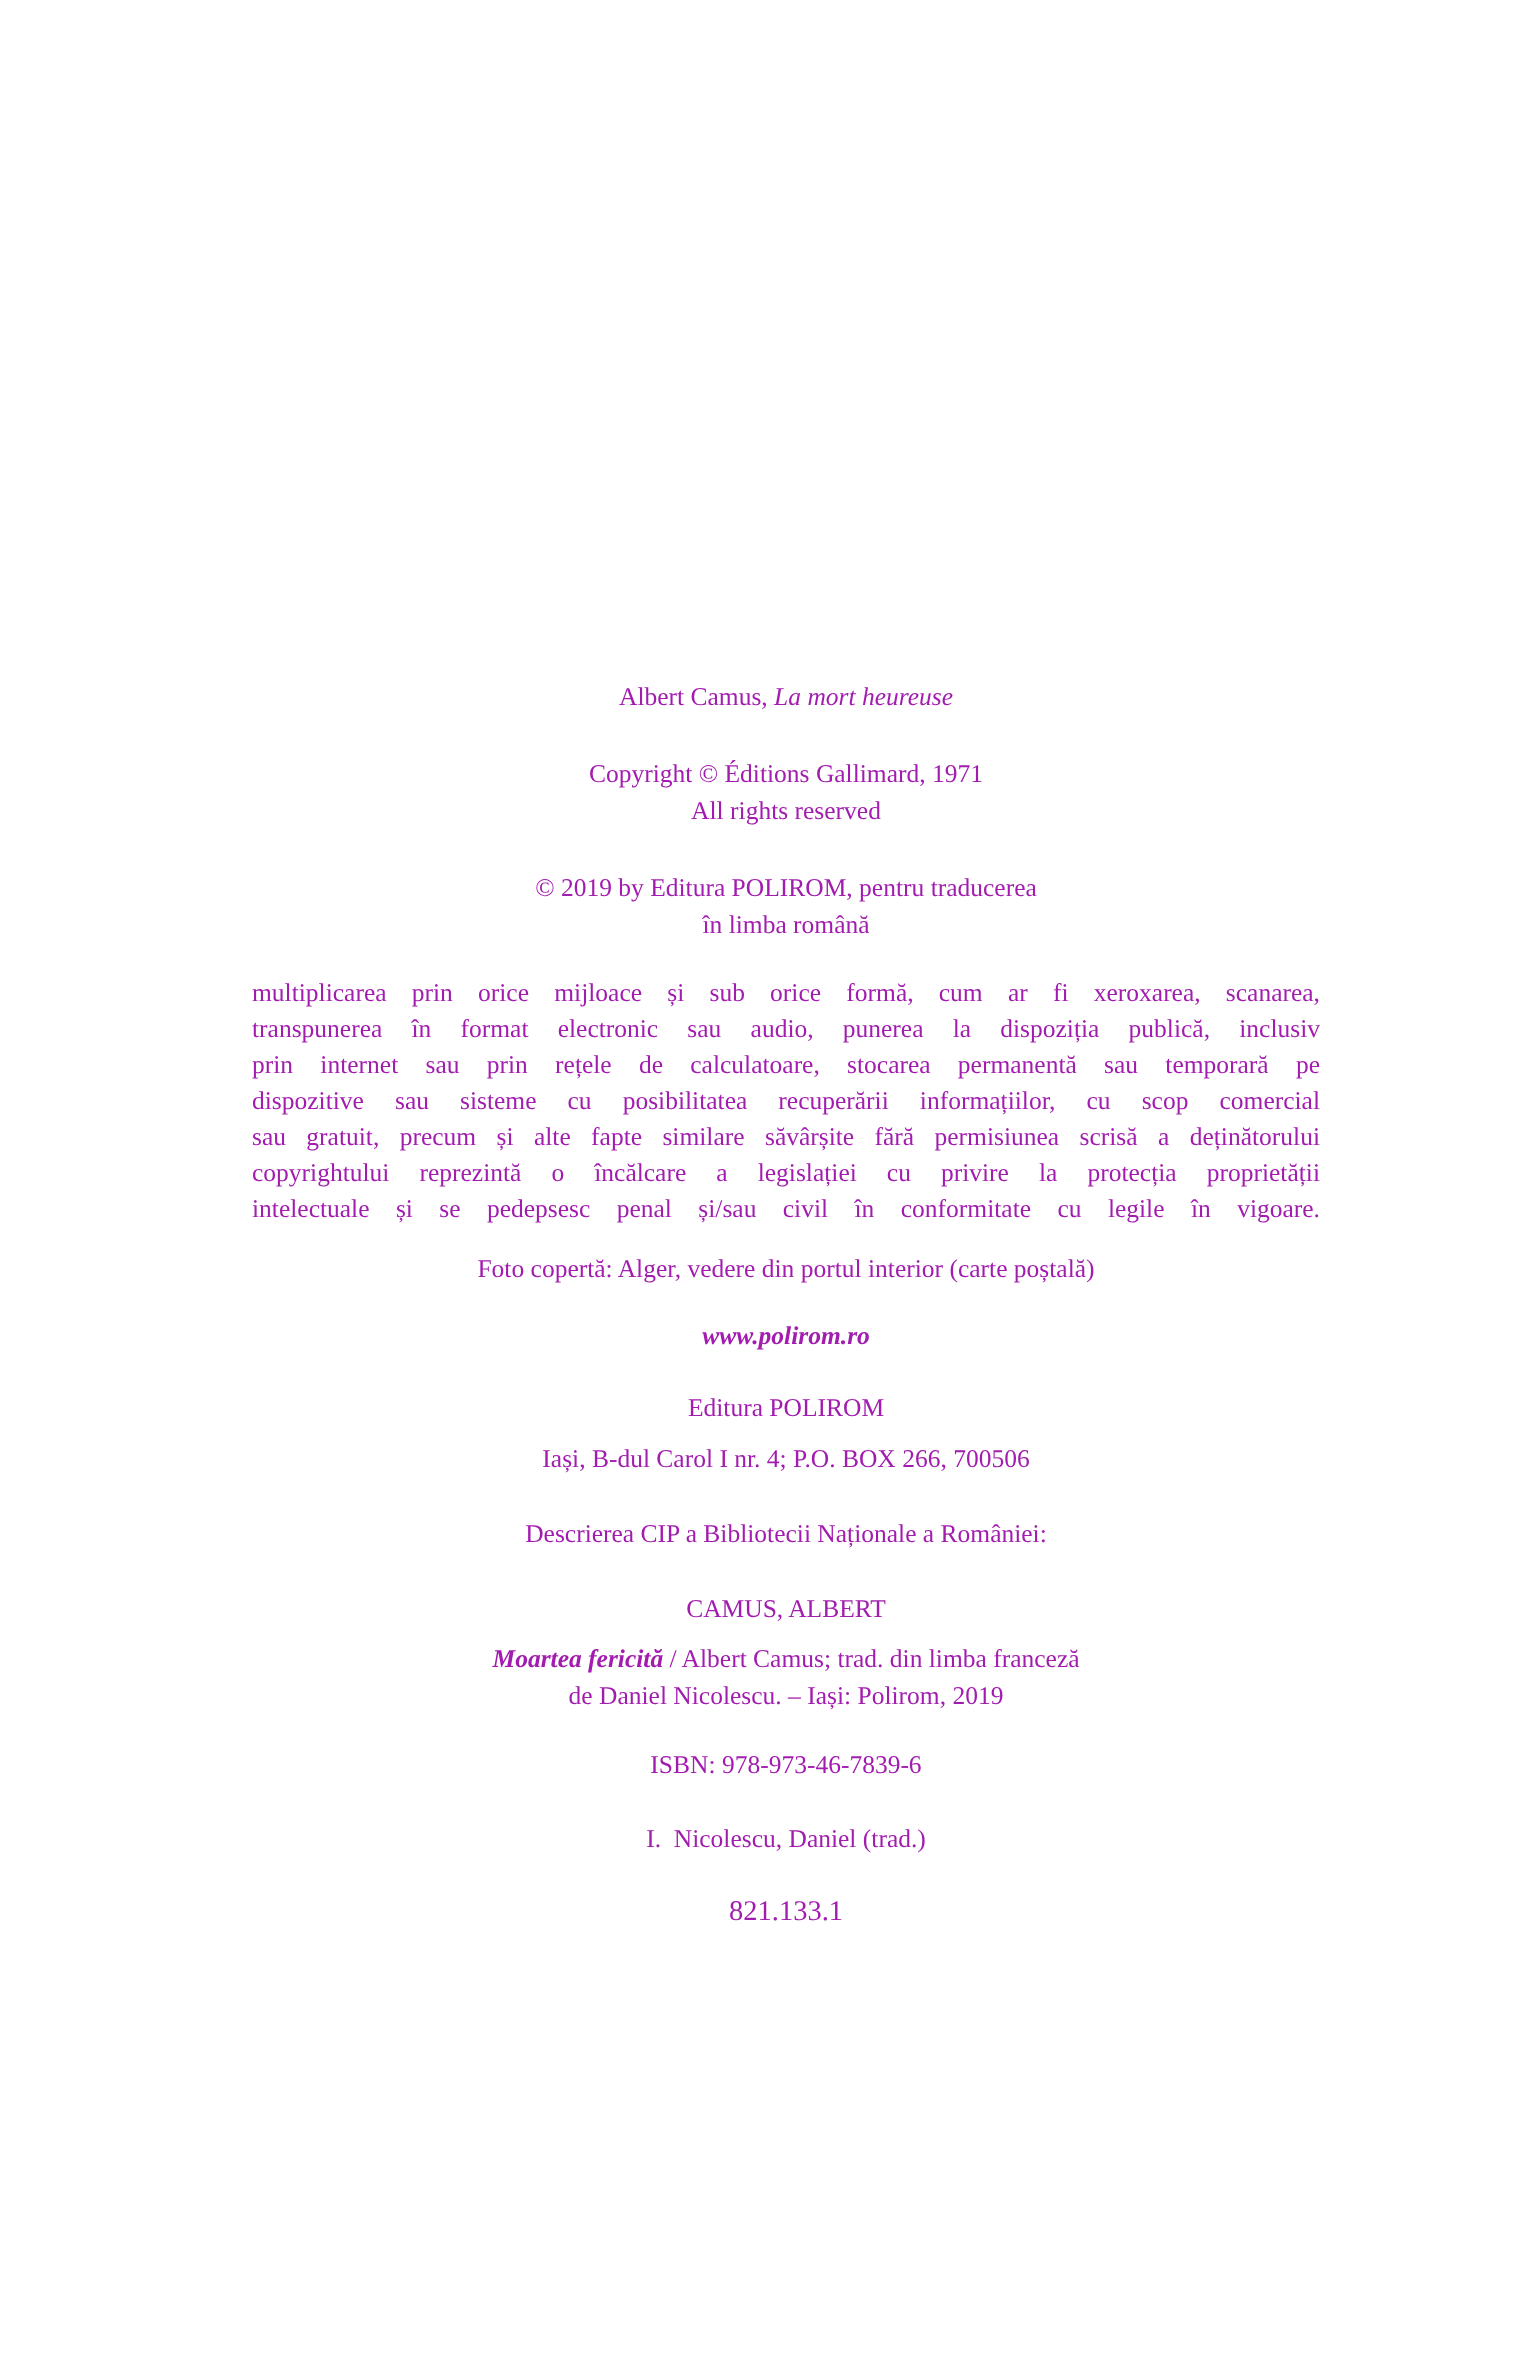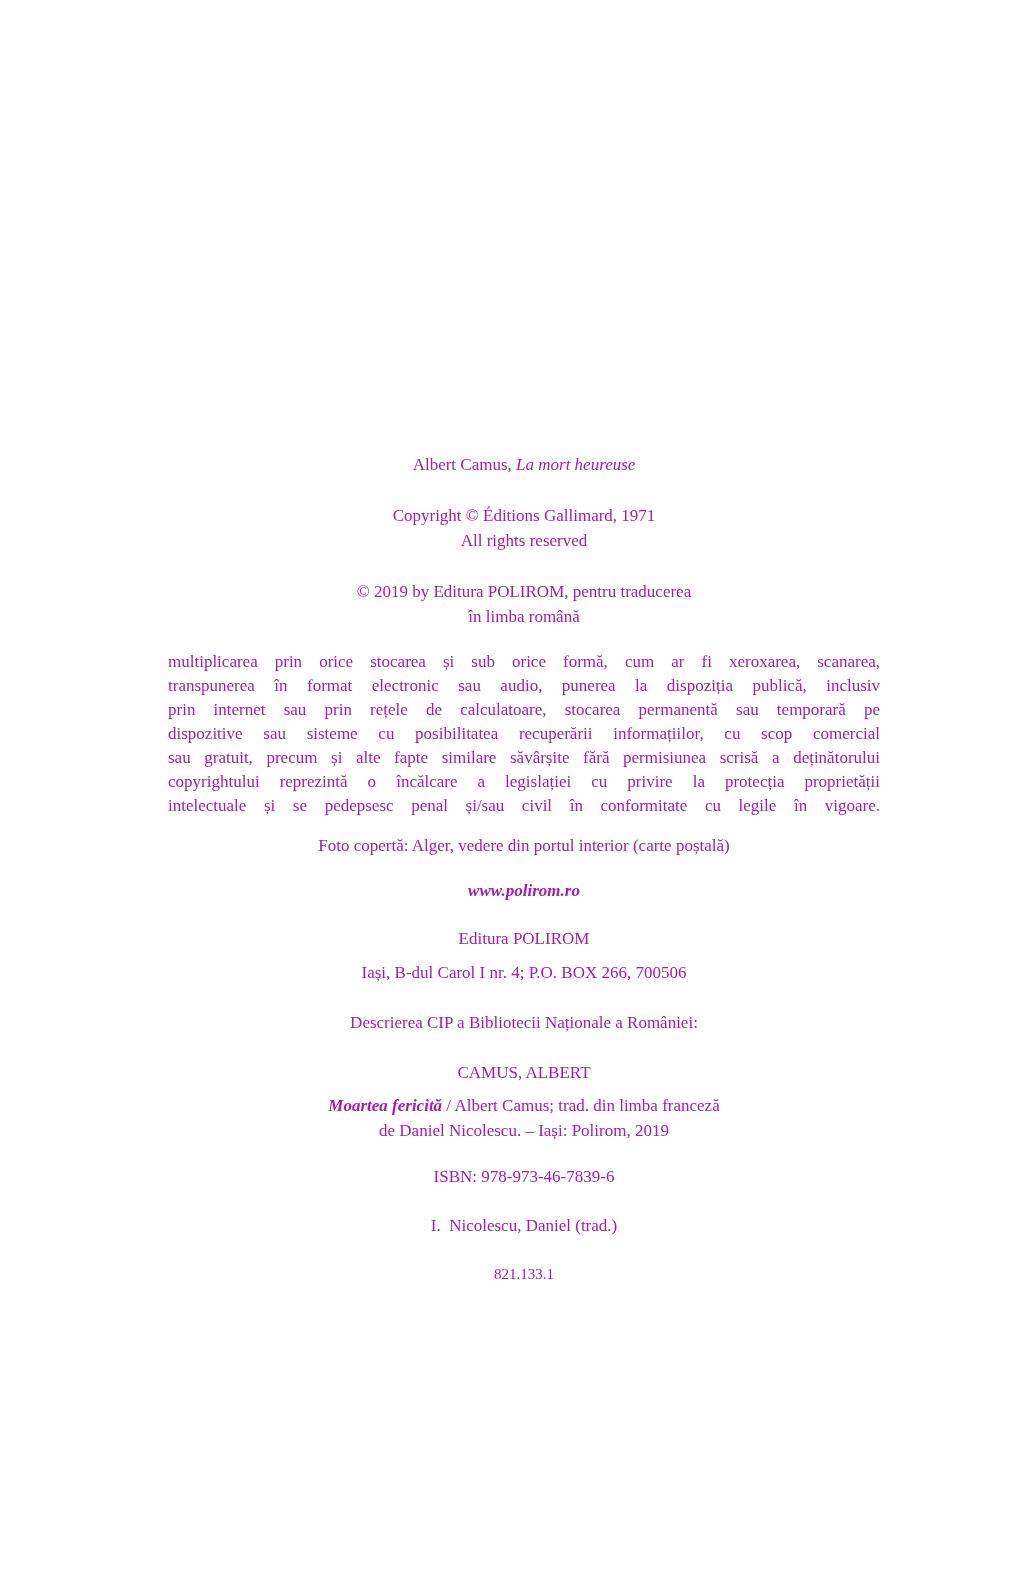--- a/index.html
+++ b/index.html
@@ -32,38 +32,38 @@
   .block-gap-15 { margin-top: 15px; }
   .block-gap-9  { margin-top: 9px; font-family: Liberation Serif, serif; }
   .block-gap-8  { margin-top: 8px; }
   .legal-paragraph { margin-top: 21px; }
   .legal-line {
     line-height: 24px;
     text-align: justify;
     text-align-last: justify;
     white-space: normal;
   }
-  .udc { font-size: 15px; }
+  .udc { font-size: 19px; }
 </style>
 </head>
 <body>
 
 <div class="page">
   <div class="content">
 
     <p class="center"><span>Albert Camus, </span><span class="italic">La mort heureuse</span></p>
 
     <p class="center block-gap-26">Copyright © Éditions Gallimard, 1971</p>
     <p class="center">All rights reserved</p>
 
     <p class="center block-gap-26">© 2019 by Editura POLIROM, pentru traducerea</p>
     <p class="center">în limba română</p>
 
     <div class="legal-paragraph">
-        <div class="legal-line">multiplicarea prin orice stocarea și sub orice formă, cum ar fi xeroxarea, scanarea,</div>
+        <div class="legal-line">multiplicarea prin orice mijloace și sub orice formă, cum ar fi xeroxarea, scanarea,</div>
         <div class="legal-line">transpunerea în format electronic sau audio, punerea la dispoziția publică, inclusiv</div>
         <div class="legal-line">prin internet sau prin rețele de calculatoare, stocarea permanentă sau temporară pe</div>
         <div class="legal-line">dispozitive sau sisteme cu posibilitatea recuperării informațiilor, cu scop comercial</div>
         <div class="legal-line">sau gratuit, precum și alte fapte similare săvârșite fără permisiunea scrisă a deținătorului</div>
         <div class="legal-line">copyrightului reprezintă o încălcare a legislației cu privire la protecția proprietății</div>
         <div class="legal-line">intelectuale și se pedepsesc penal și/sau civil în conformitate cu legile în vigoare.</div>
       </div>
 
     <p class="center block-gap-15">Foto copertă: Alger, vedere din portul interior (carte poștală)</p>
 

